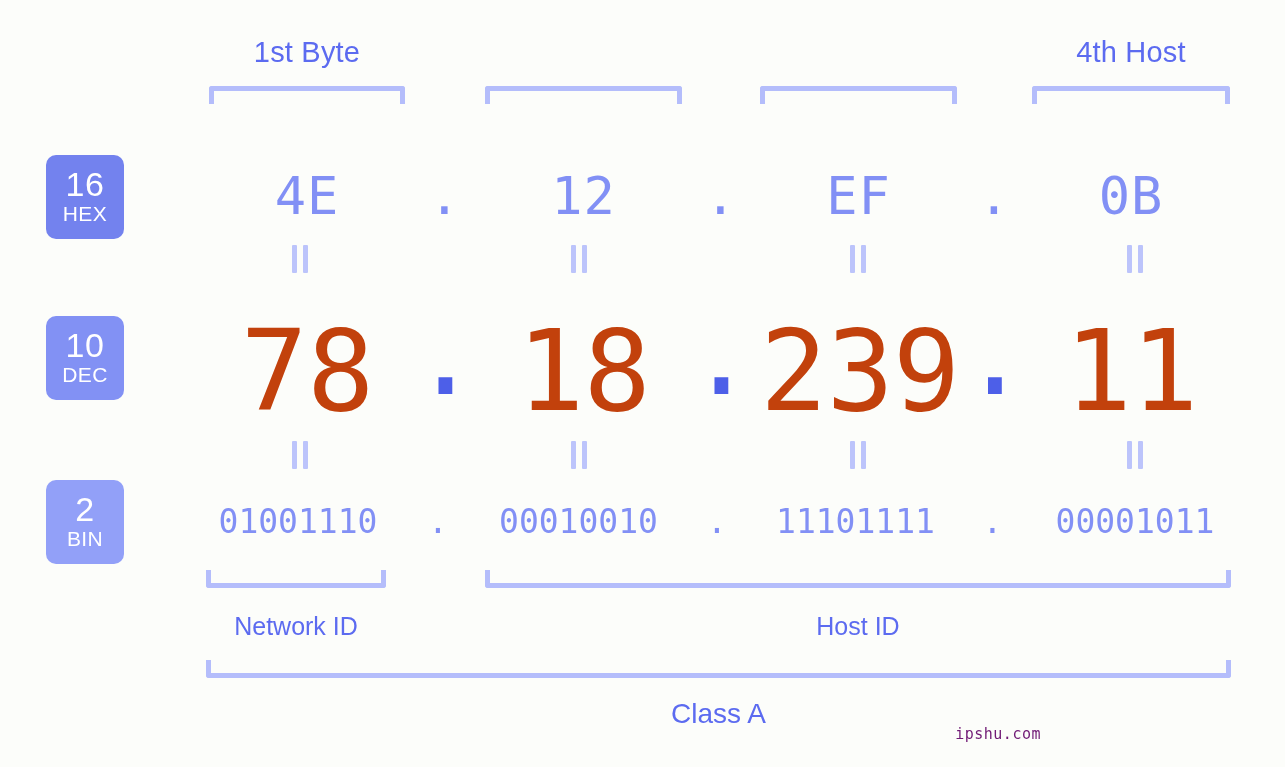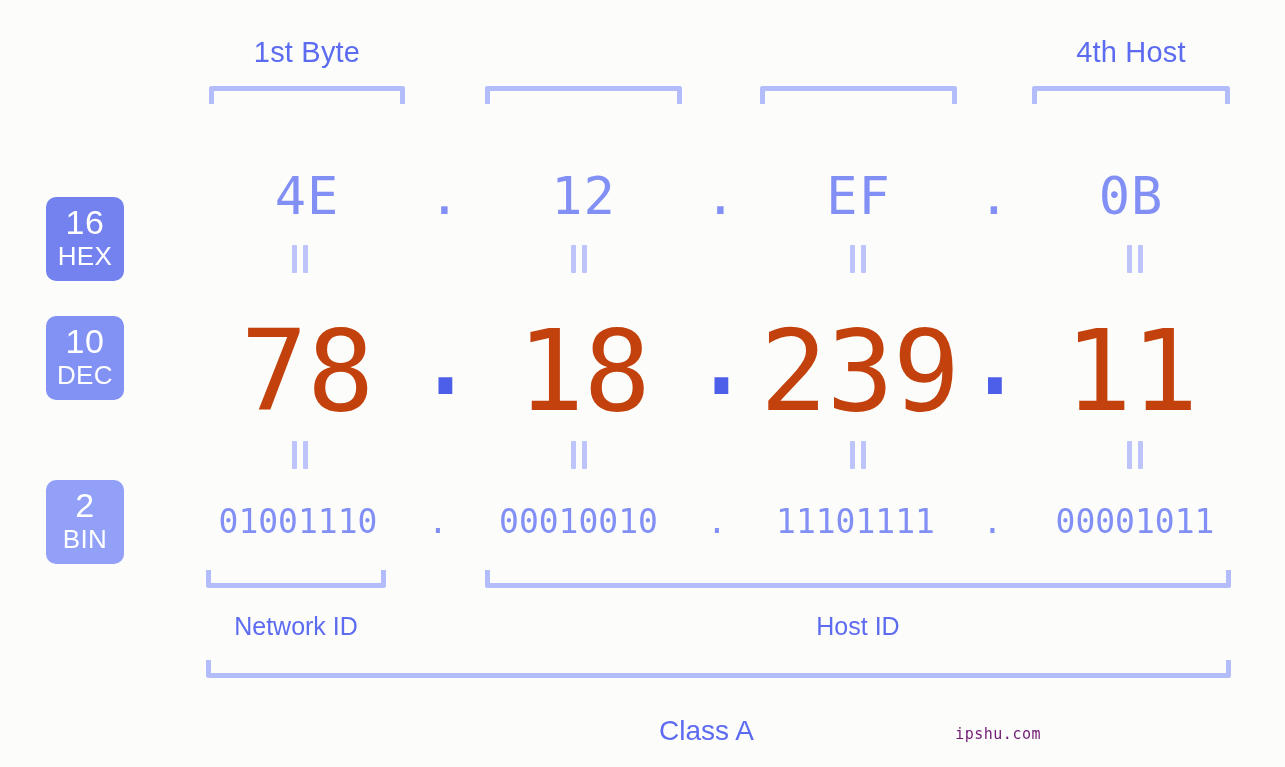--- a/index.html
+++ b/index.html
@@ -65,26 +65,26 @@
     justify-content: center;
     line-height: 1;
   }
   .badge .num {
     font-size: 34px;
     font-weight: 400;
     line-height: 1.02;
     letter-spacing: 0.5px;
   }
   .badge .nm {
-    font-size: 26px;
+    font-size: 21px;
     font-weight: 400;
     line-height: 1.25;
     letter-spacing: 0.4px;
   }
-  #badge-hex { top: 155px; height: 84px; background: #7382ee; margin-top: 42px; }
+  #badge-hex { top: 155px; height: 84px; background: #7382ee; }
   #badge-dec { top: 316px; height: 84px; background: #8291f4; }
   #badge-bin { top: 480px; height: 84px; background: #92a0f8; }
 
   
   .row-cell {
     position: absolute;
     text-align: center;
     white-space: nowrap;
   }
 
@@ -285,17 +285,17 @@
     <div class="row-cell" style="left:1036px; width:198px;">00001011</div>
   </div>
 
   <div class="bracket-bottom" style="left:206px; top:570px; width:180px;"></div>
   <div class="bracket-bottom" style="left:485px; top:570px; width:746px;"></div>
 
   <div class="section-label" style="left:485px; top:609px; width:746px;">Host ID</div>
   <div class="section-label" style="left:206px; top:609px; width:180px;">Network ID</div>
 
   <div class="bracket-bottom" style="left:206px; top:660px; width:1025px;"></div>
-  <div class="class-label" style="left:194px; top:695px; width:1025px;margin-top:17px;">Class A</div>
+  <div class="class-label" style="left:206px; top:695px; width:1025px;">Class A</div>
 
   <div id="watermark">ipshu.com</div>
 
 </div>
 
 </body></html>

